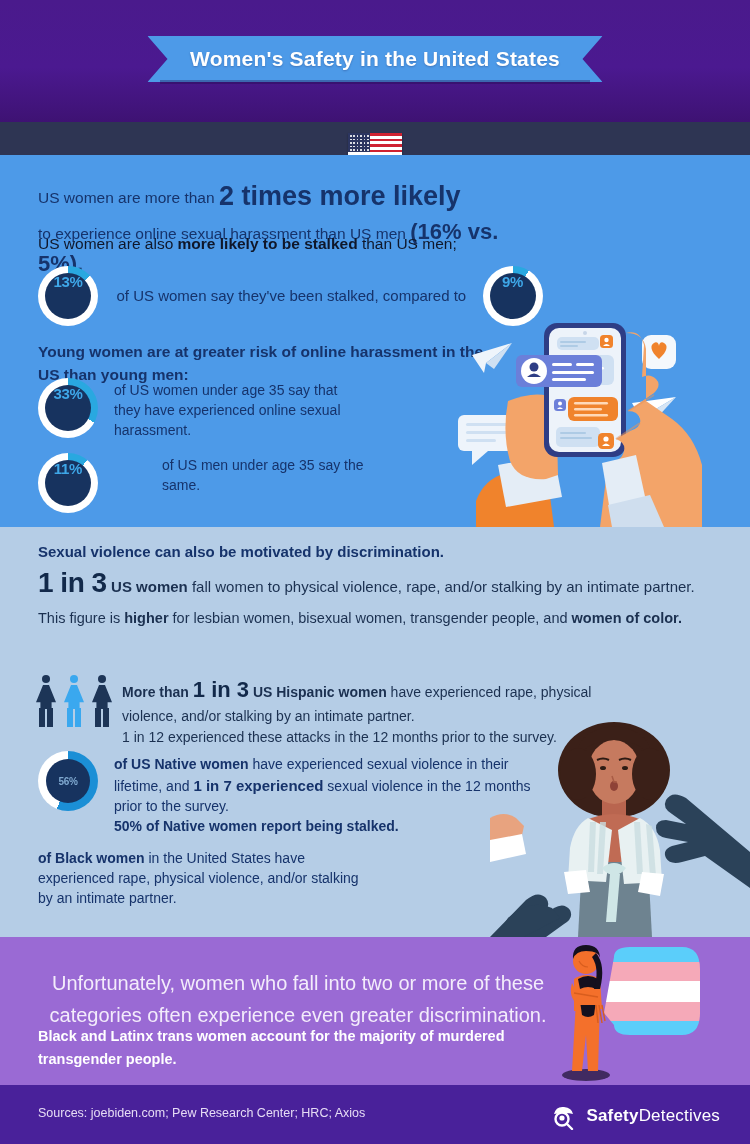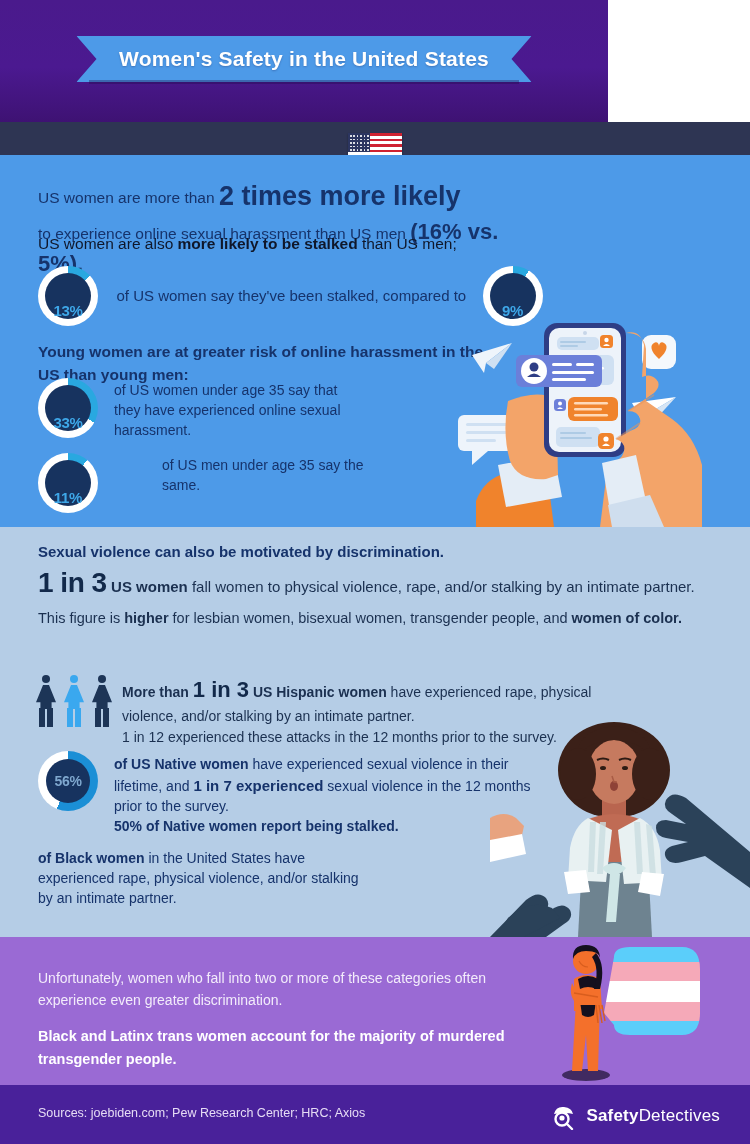--- a/index.html
+++ b/index.html
@@ -6,21 +6,21 @@
   html, body {
     width: 750px; height: 1144px;
     font-family: "Liberation Sans", sans-serif;
     background: #ffffff;
     overflow: hidden;
   }
   .page { position: relative; width: 750px; height: 1144px; }
 
   
   .header {
-    position: absolute; left: 0; top: 0; width: 608px; height: 122px;
+    position: absolute; left: 0; top: 0; width: 750px; height: 122px;
     background: linear-gradient(180deg, #4a1a8c 0%, #4b1990 55%, #3e1273 100%);
   }
   .banner-shape {
     position: absolute; left: 50%; top: 36px; transform: translateX(-50%);
     width: 455px; height: 46px; background: #4d9ae8;
     -webkit-clip-path: polygon(0 0, 100% 0, 95.6% 50%, 100% 100%, 0 100%, 4.4% 50%);
     clip-path: polygon(0 0, 100% 0, 95.6% 50%, 100% 100%, 0 100%, 4.4% 50%);
     display: flex; align-items: center; justify-content: center;
   }
   .banner-title {
@@ -80,37 +80,37 @@
   .donutA {
     position: relative; display: inline-block; width: 60px; height: 60px;
     vertical-align: top; margin-top: 1px;
   }
   .donutA .ring {
     position: absolute; inset: 0; border-radius: 50%;
     background: conic-gradient(#29a8e0 0deg var(--arc), #ffffff var(--arc) 360deg);
   }
   .donutA .hole {
     position: absolute; inset: 7px; border-radius: 50%; background: #17335f;
-    display: flex; align-items: flex-end; justify-content: center;
+    display: flex; align-items: flex-start; justify-content: center;
   }
   .donutA .val { color: #3ea7e8; font-size: 15px; font-weight: bold; letter-spacing: -0.3px; }
 
   
   .donutB {
     position: relative; display: block; width: 60px; height: 60px;
   }
   .donutB .ring {
     position: absolute; inset: 0; border-radius: 50%;
     background: conic-gradient(#1b8fd6 0deg var(--arc), #ffffff var(--arc) 360deg);
   }
   .donutB .hole {
     position: absolute; inset: 8px; border-radius: 50%; background: #17335f;
     display: flex; align-items: center; justify-content: center;
   }
-  .donutB .val { color: #7fa8cf; font-size: 14px; font-weight: bold; letter-spacing: -0.3px; }
+  .donutB .val { color: #7fa8cf; font-size: 10px; font-weight: bold; letter-spacing: -0.3px; }
 
   .s1-head {
     position: absolute; left: 38px; top: 185px; width: 460px;
     color: #16336b; font-size: 15.5px; font-weight: bold; line-height: 1.5;
   }
   .stat-row { position: absolute; display: flex; gap: 16px; align-items: flex-start; }
   .stat-row .txt { color: #16336b; font-size: 14px; line-height: 1.42; padding-top: 4px; }
 
   
   .phone-art { position: absolute; right: 0; top: 160px; width: 300px; height: 212px; }
@@ -143,21 +143,21 @@
   .hisp-1in3 { font-size: 22px; font-weight: bold; color: #12294a; }
 
   .art-woman { position: absolute; right: 0; top: 195px; width: 260px; height: 215px; }
 
   
   .sec-purple {
     position: absolute; left: 0; top: 937px; width: 750px; height: 148px;
     background: #9a6ad4; overflow: hidden;
   }
   .s3-p1 { position: absolute; left: 38px; top: 30px; width: 520px;
-           color: #f3ecfb; font-size: 14px; line-height: 1.6; }
+           color: #f3ecfb; font-size: 20px; line-height: 1.6; text-align: center; }
   .s3-p2 { position: absolute; left: 38px; top: 88px; width: 520px;
            color: #ffffff; font-size: 14.5px; font-weight: bold; line-height: 1.6; }
   .art-trans { position: absolute; right: 38px; top: 2px; width: 160px; height: 146px; }
 
   
   .footer {
     position: absolute; left: 0; top: 1085px; width: 750px; height: 59px;
     background: #49219a;
   }
   .sources { position: absolute; left: 38px; top: 21px; color: #e6dcf5; font-size: 12.5px; }

